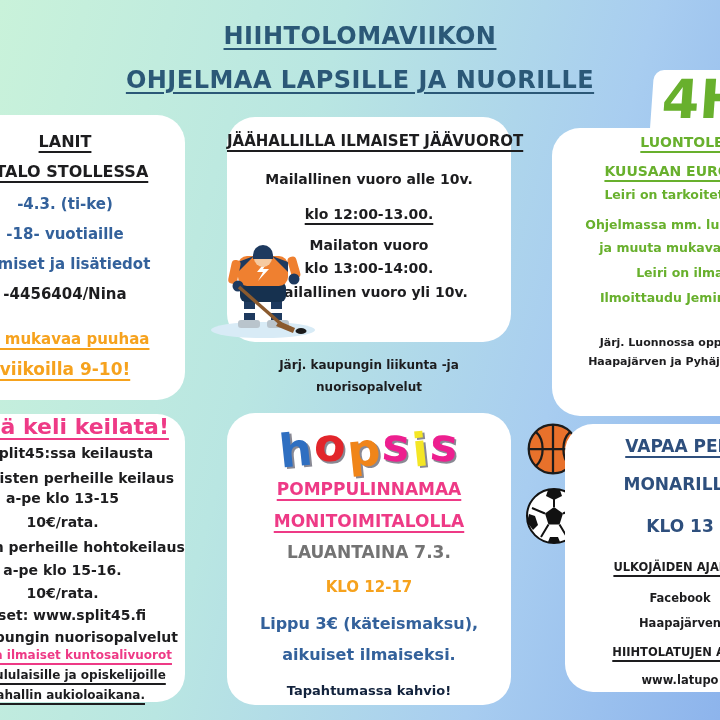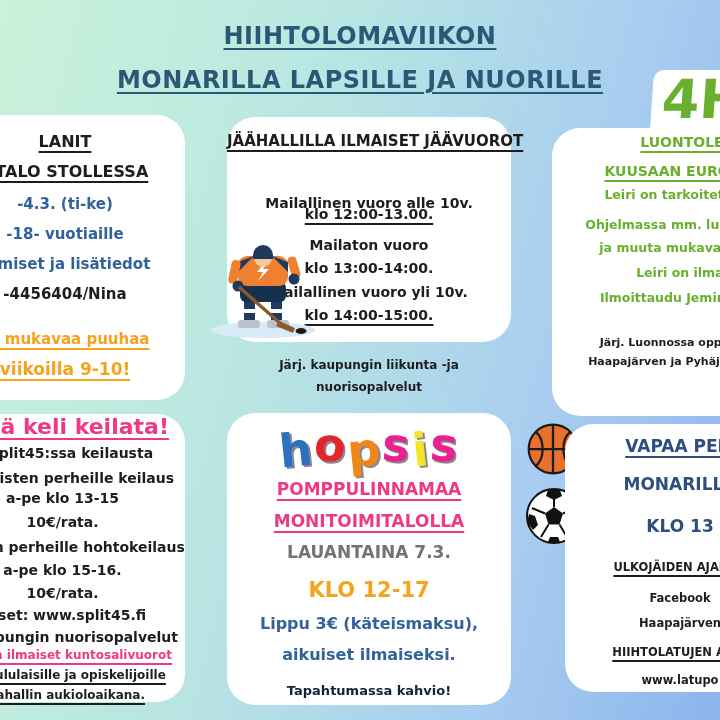--- a/index.html
+++ b/index.html
@@ -23,42 +23,41 @@
   .hopsis span:nth-child(even){transform:rotate(5deg) translateY(-3px);}
   svg{display:block;}
 </style>
 </head>
 <body>
 
 <div class="page">
 
   <div class="title">
     <span class="u">HIIHTOLOMAVIIKON</span>
-    <span class="u">MONARILLA LAPSILLE JA NUORILLE</span>
+    <span class="u">OHJELMAA LAPSILLE JA NUORILLE</span>
   </div>
 
   <div class="card" style="left:-55px;top:115px;width:240px;height:285px;">
     <div class="l u" style="top:17px;font-size:16px;">LANIT</div>
     <div class="l u" style="top:47px;font-size:16px;">OTALO STOLLESSA</div>
     <div class="l" style="top: 80px; font-size: 15px; color: rgb(51, 97, 155);">-4.3. (ti-ke)</div>
     <div class="l" style="top: 110px; font-size: 15px; color: rgb(51, 97, 155);">-18- vuotiaille</div>
     <div class="l" style="top: 140px; font-size: 15px; color: rgb(51, 97, 155);">tumiset ja lisätiedot</div>
     <div class="l" style="top:170px;font-size:15px;">-4456404/Nina</div>
     <div class="l u" style="top: 215px; font-size: 15px; color: rgb(246, 162, 29);">sa mukavaa puuhaa</div>
     <div class="l u" style="top: 244px; font-size: 17px; color: rgb(246, 162, 29);">viikoilla 9-10!</div>
   </div>
 
   <div class="card" style="left:227px;top:117px;width:284px;height:225px;">
     <div class="l u" style="top:15px;font-size:15px;">JÄÄHALLILLA ILMAISET JÄÄVUOROT</div>
-    <div class="l" style="top:78px;">Mailallinen vuoro alle 10v.</div>
+    <div class="l" style="top:54px;">Mailallinen vuoro alle 10v.</div>
     <div class="l u" style="top:89px;">klo 12:00-13.00.</div>
     <div class="l" style="top:120px;">Mailaton vuoro</div>
     <div class="l" style="top:143px;">klo 13:00-14:00.</div>
     <div class="l" style="top:167px;">Mailallinen vuoro yli 10v.</div>
-    <div class="l u" style="top:190px;">klo 14:00-15:00.</div>
     <div class="l" style="top:241px;font-size:12px;">Järj. kaupungin liikunta -ja</div>
     <div class="l" style="top:263px;font-size:12px;">nuorisopalvelut</div>
   </div>
 
   <div style="position:absolute;left:208px;top:240px;width:125px;height:100px;">
     <svg width="125" height="100" viewBox="0 0 125 100">
       <ellipse cx="55" cy="90" rx="52" ry="8" fill="#d8ebf6"></ellipse>
       <rect x="36" y="58" width="11" height="26" fill="#1e3a5f"></rect>
       <rect x="63" y="58" width="11" height="26" fill="#1e3a5f"></rect>
       <rect x="36" y="69" width="11" height="4" fill="#fff"></rect>
@@ -112,21 +111,21 @@
     <div class="l u" style="top:274px;font-size:12px;">eilahallin aukioloaikana.</div>
   </div>
 
   <div class="card" style="left:227px;top:413px;width:284px;height:292px;">
     <div class="hopsis">
       <span style="color: rgb(47, 111, 193);">h</span><span style="color: rgb(226, 38, 43);">o</span><span style="color: rgb(240, 133, 25);">p</span><span style="color: rgb(237, 31, 143);">s</span><span style="color: rgb(244, 230, 37);">i</span><span style="color: rgb(237, 31, 143);">s</span>
     </div>
     <div class="l u" style="top: 98px; font-size: 17px; color: rgb(238, 58, 134);">MONITOIMITALOLLA</div>
     <div class="l u" style="top: 66px; font-size: 17px; color: rgb(238, 58, 134);">POMPPULINNAMAA</div>
     <div class="l" style="top: 129px; font-size: 17px; color: #737373;">LAUANTAINA 7.3.</div>
-    <div class="l" style="top: 165px; font-size: 21px; color: rgb(246, 162, 29);">KLO 12-17</div>
+    <div class="l" style="top: 165px; font-size: 15px; color: rgb(246, 162, 29);">KLO 12-17</div>
     <div class="l" style="top: 201px; font-size: 16px; color: rgb(51, 97, 155);">Lippu 3€ (käteismaksu),</div>
     <div class="l" style="top: 232px; font-size: 16px; color: rgb(51, 97, 155);">aikuiset ilmaiseksi.</div>
     <div class="l" style="top:262px;font-size:13px;color:#13233d;margin-top:8px;">Tapahtumassa kahvio!</div>
   </div>
 
   <div style="position:absolute;left:526px;top:422px;">
     <svg width="54" height="54" viewBox="0 0 60 60">
       <circle cx="30" cy="30" r="27" fill="#e8712b" stroke="#1c1c1c" stroke-width="2.5"></circle>
       <path d="M30 3 v54 M3 30 h54 M11 11 c10 9 10 29 0 38 M49 11 c-10 9 -10 29 0 38" stroke="#1c1c1c" stroke-width="2.5" fill="none"></path>
     </svg>

